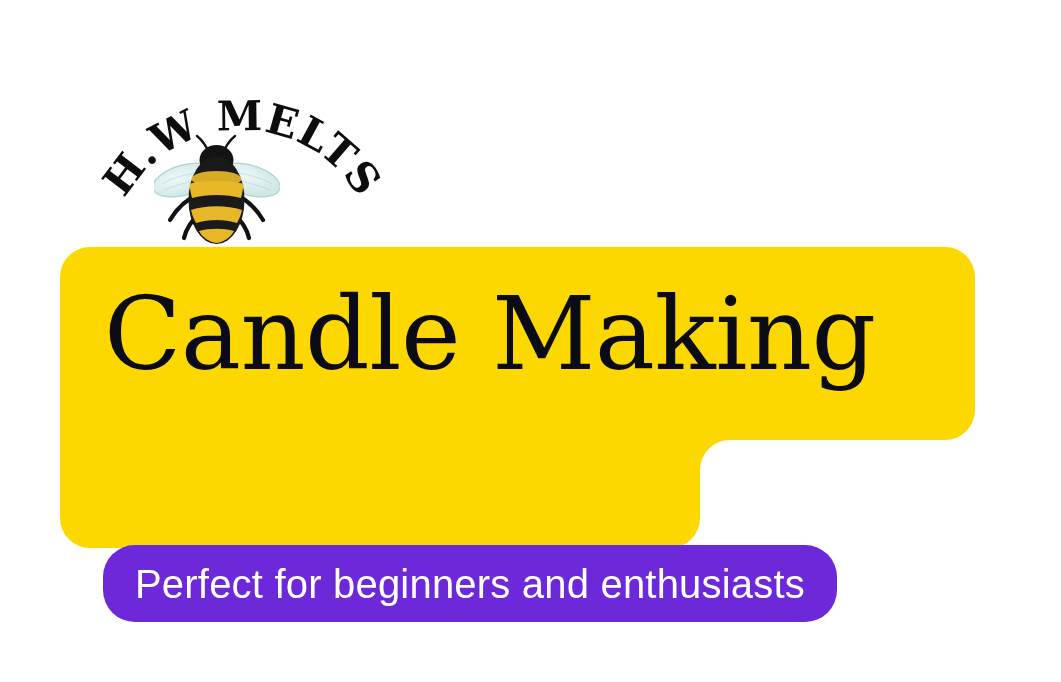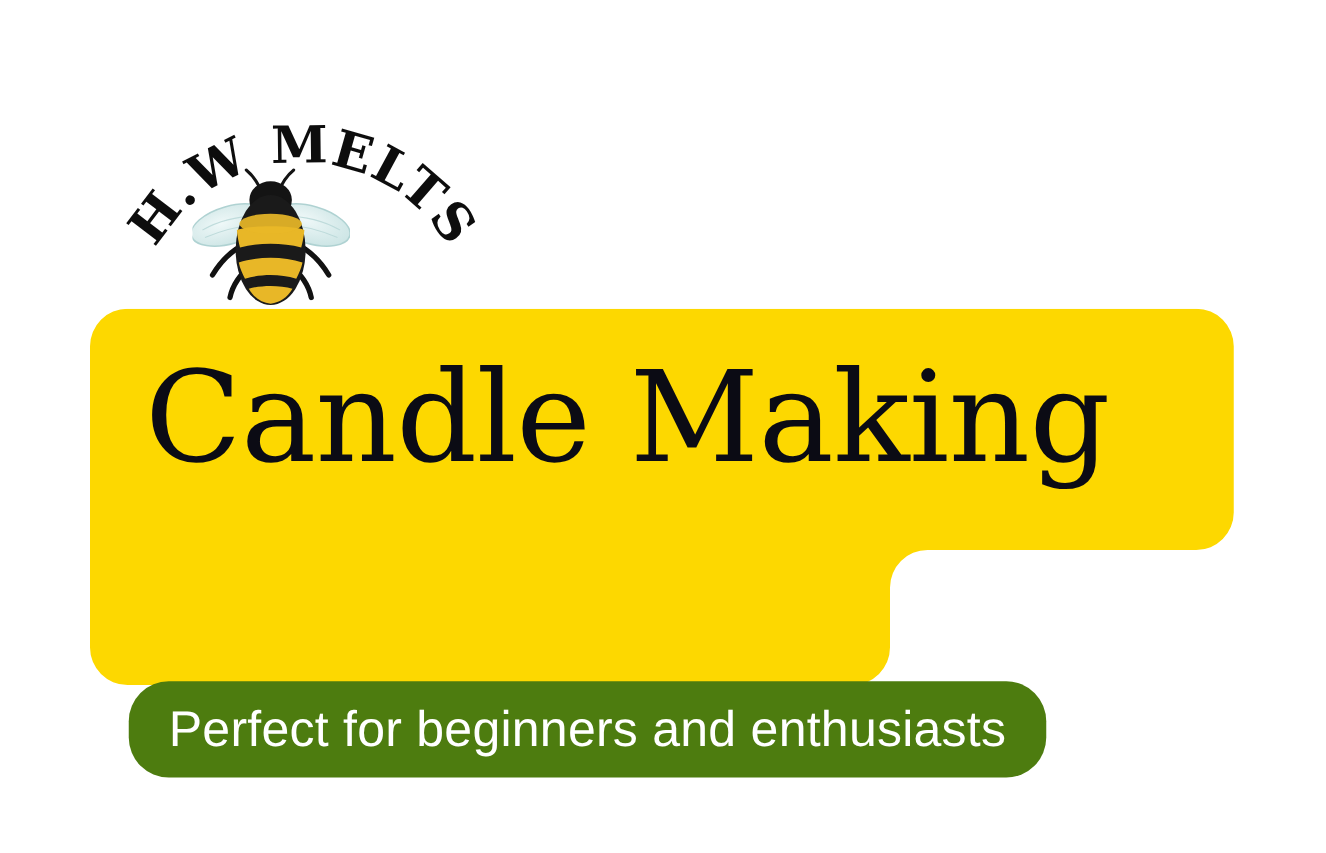--- a/index.html
+++ b/index.html
@@ -54,21 +54,20 @@
     height: 126px;
   }
 
   
   #title-banner {
     position: absolute;
     left: 60px;
     top: 247px;
     width: 917px;
     height: 302px;
-    margin-left: 12px;
   }
   #title-banner-shape {
     position: absolute;
     left: 0;
     top: 0;
     width: 917px;
     height: 302px;
   }
   #title-block {
     position: absolute;
@@ -86,21 +85,21 @@
     white-space: nowrap;
   }
 
   
   #subtitle-pill {
     position: absolute;
     left: 103px;
     top: 545px;
     width: 734px;
     height: 77px;
-    background: #4d7c0f;
+    background: #6d28d9;
     border-radius: 32px;
     display: flex;
     align-items: center;
     justify-content: center;
   }
   #subtitle-text {
     font-family: "Liberation Sans", sans-serif;
     font-weight: 400;
     font-size: 40px;
     line-height: 46px;

